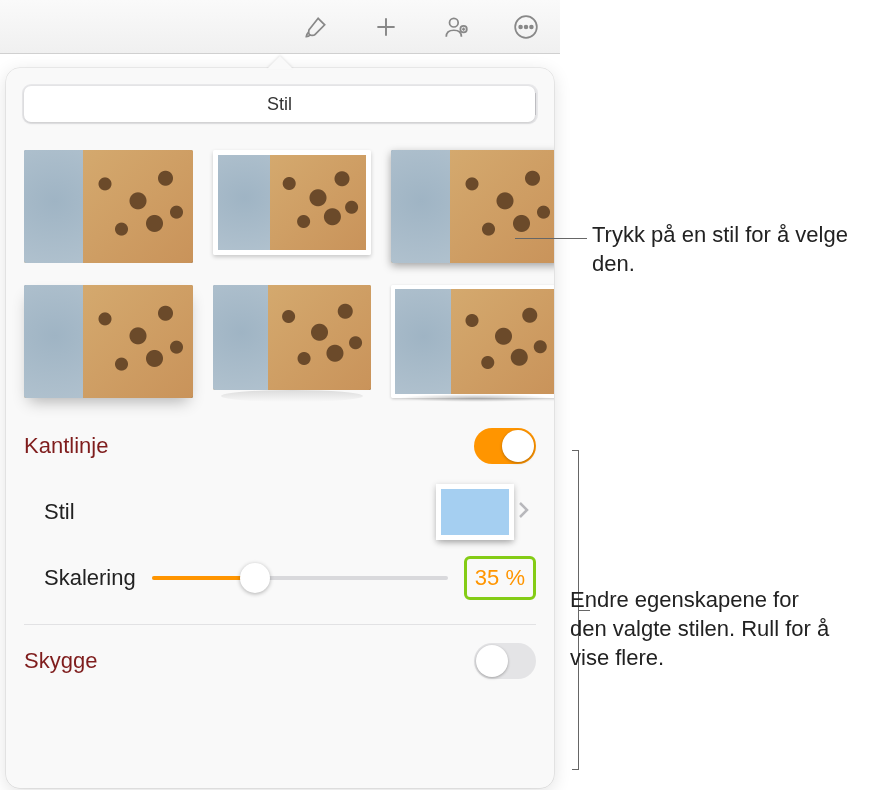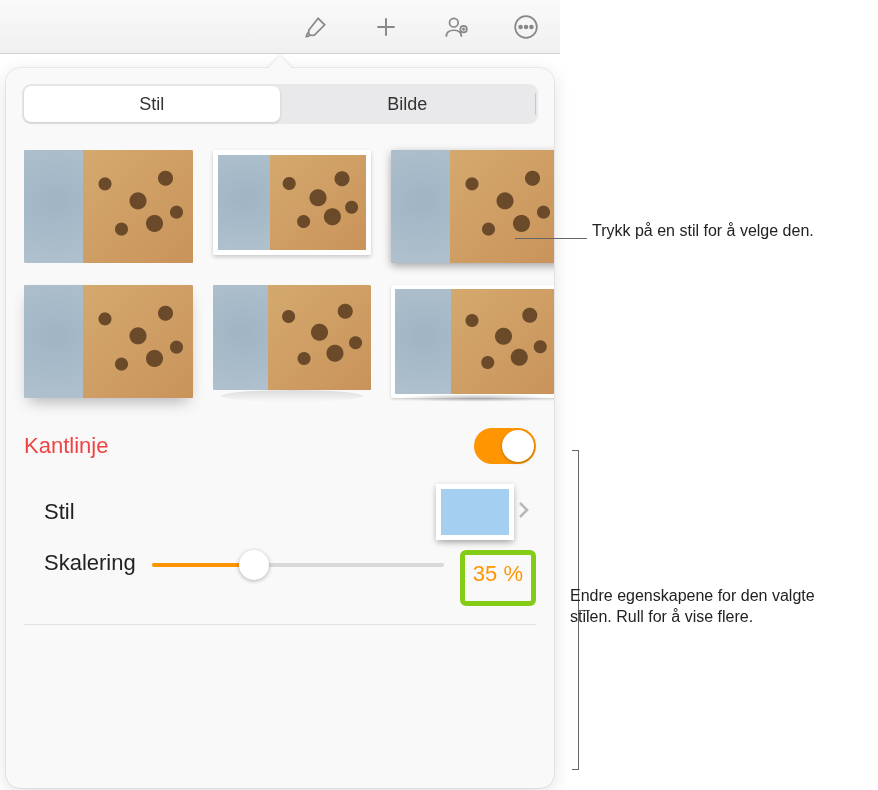--- a/index.html
+++ b/index.html
@@ -174,21 +174,21 @@
       padding: 4px 18px;
     }
     .row {
       display: flex;
       align-items: center;
       justify-content: space-between;
       min-height: 56px;
     }
     .row-label {
       font-size: 22px;
-      color: #ef4444;
+      color: #7f1d1d;
     }
     .row-sublabel {
       font-size: 22px;
       color: #222;
       padding-left: 20px;
     }
     .toggle {
       width: 62px;
       height: 36px;
       border-radius: 18px;
@@ -232,20 +232,21 @@
       border: 5px solid #fff;
       box-shadow: 0 2px 6px rgba(0,0,0,0.25), 0 6px 8px -4px rgba(0,0,0,0.15);
     }
     .chevron {
       color: #b8b8bc;
       margin-left: 4px;
       margin-right: 6px;
     }
     .slider-row {
       display: flex;
+      align-items: center;
       gap: 16px;
       min-height: 56px;
       margin-bottom: 14px;
     }
     .slider-container {
       flex: 1;
       position: relative;
       height: 30px;
       display: flex;
       align-items: center;
@@ -274,42 +275,42 @@
       box-shadow: 0 1px 4px rgba(0,0,0,0.3);
       top: 50%;
       transform: translate(-50%, -50%);
       cursor: grab;
     }
     .slider-value {
       font-size: 22px;
       color: #ff9500;
       min-width: 66px;
       text-align: right;
-      border: 5px solid #84cc16;
+      border: 3px solid #84cc16;
       border-radius: 6px;
       padding: 6px 8px;
     }
     .divider {
       height: 1px;
       background: #e2e2e4;
       margin: 0 18px 4px 18px;
     }
     .callout-line {
       position: absolute;
       background: #666;
       height: 1px;
     }
     .callout-vline {
       position: absolute;
       background: #666;
       width: 1px;
     }
     .callout-text {
       position: absolute;
-      font-size: 16px;
+      font-size: 22px;
       line-height: 1.32;
       color: #222;
     }
   </style>
 </head>
 <body>
 
 <div class="toolbar">
   <div class="toolbar-icon">
     <svg viewBox="0 0 24 24" fill="none" stroke="currentColor" stroke-width="1.6">
@@ -340,21 +341,20 @@
       <circle cx="17" cy="12" r="1.3" fill="currentColor"></circle>
     </svg>
   </div>
 </div>
 
 <div class="panel-container">
   <div class="arrow-pointer"></div>
   <div class="panel">
     <div class="segmented">
       <div class="segment active">Stil</div>
-      <div class="segment">Bilde</div>
       <div class="segment-divider"></div>
     </div>
 
     <div class="style-grid">
       <div class="style-thumb">
           <div class="giraffe-img"></div>
         </div>
       <div class="style-thumb bordered">
           <div class="giraffe-img"></div>
         </div>
@@ -399,20 +399,28 @@
             <div class="slider-fill" style="width:35%"></div>
           </div>
           <div class="slider-thumb" style="left:35%"></div>
         </div>
         <div class="slider-value">35 %</div>
       </div>
     </div>
 
     <div class="divider"></div>
 
+    <div class="section">
+      <div class="row">
+        <span class="row-label">Skygge</span>
+        <div class="toggle off">
+          <div class="toggle-knob"></div>
+        </div>
+      </div>
+    </div>
   </div>
 </div>
 
 <div class="callout-line" style="left:515px; top:238px; width:72px;"></div>
 <div class="callout-text" style="left:592px; top:220px;">Trykk på en stil for å velge den.</div>
 
 <div class="callout-vline" style="left:578px; top:450px; height:320px;"></div>
 <div class="callout-line" style="left:572px; top:450px; width:6px;"></div>
 <div class="callout-line" style="left:572px; top:769px; width:6px;"></div>
 <div class="callout-line" style="left:578px; top:610px; width:12px;"></div>

